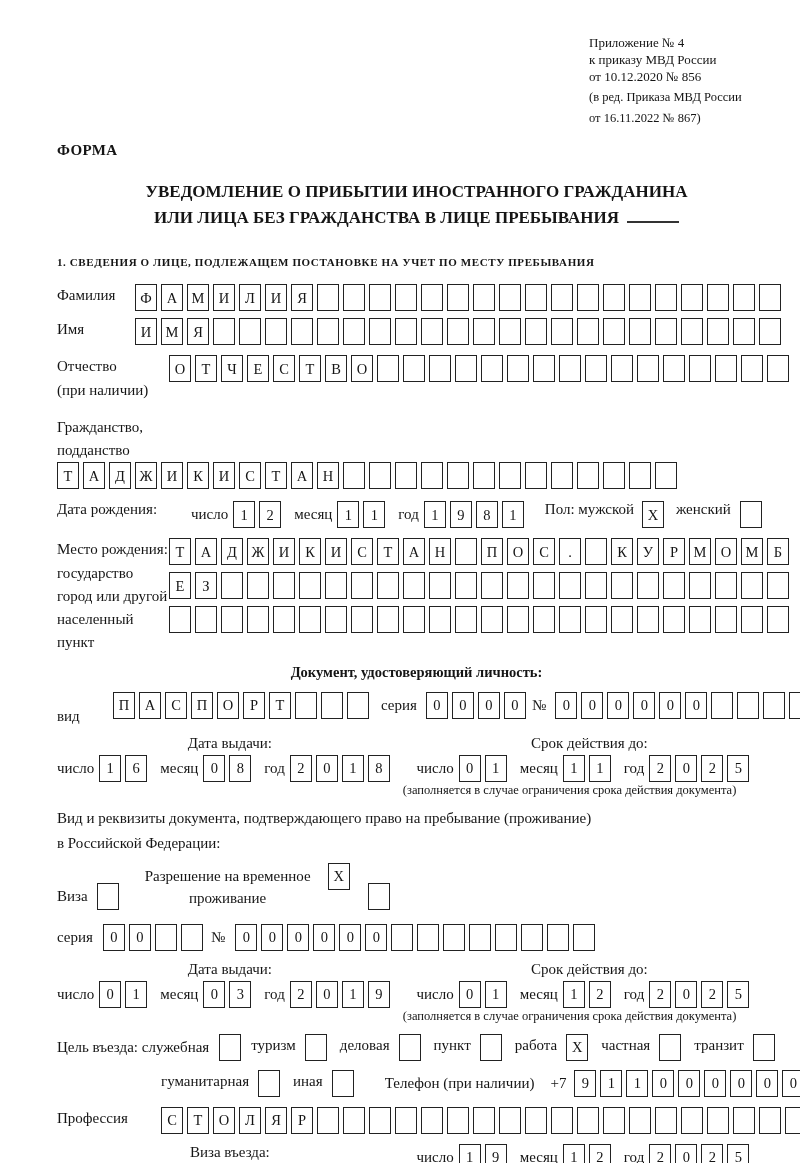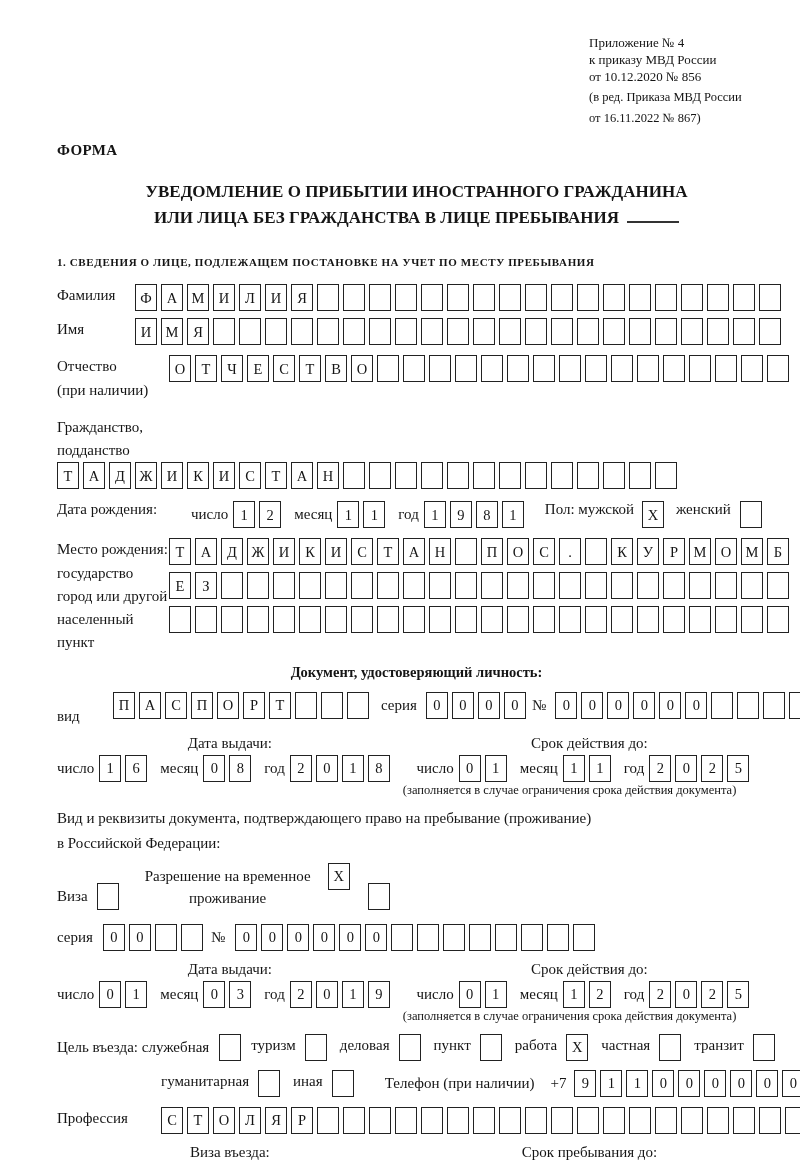--- a/index.html
+++ b/index.html
@@ -599,21 +599,20 @@
           <span class="t">год</span>
           <span class="grp">
             <span class="cell">2</span>
             <span class="cell">0</span>
             <span class="cell">1</span>
             <span class="cell">9</span>
           </span>
         </span>
     </div>
     <div class="col-r">
-      <div class="dt-title">Срок пребывания до:</div>
       <div style="text-align:center;"><span class="dg">
             <span class="t">число</span>
             <span class="grp">
               <span class="cell">1</span>
               <span class="cell">9</span>
             </span>
             <span class="t">месяц</span>
             <span class="grp">
               <span class="cell">1</span>
               <span class="cell">2</span>

